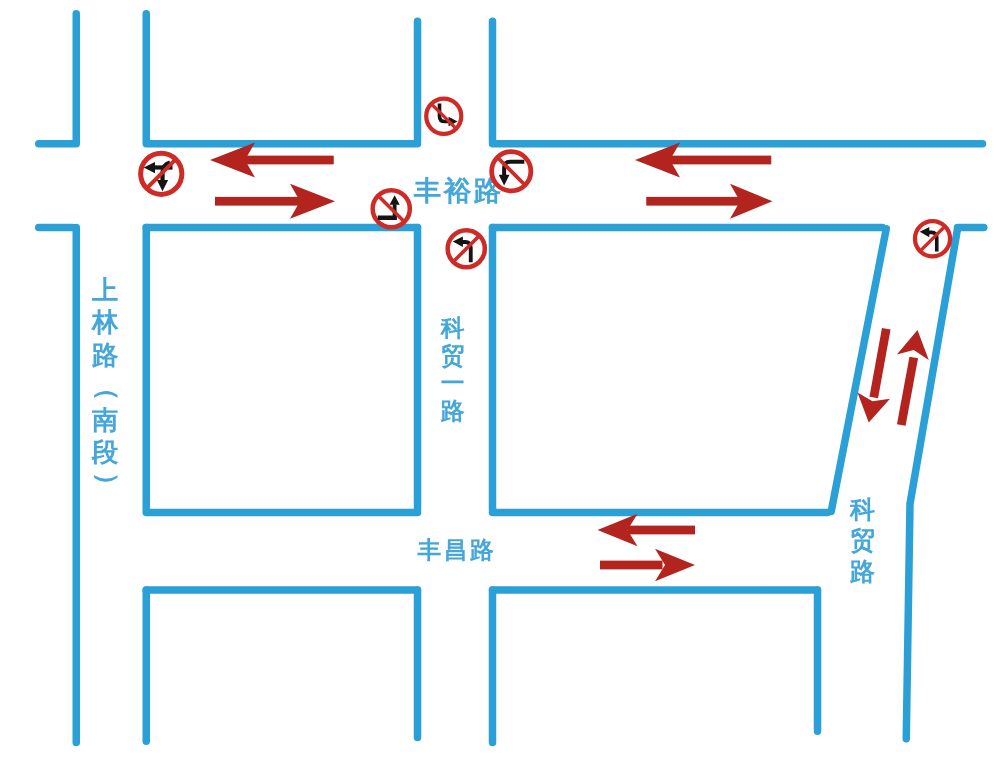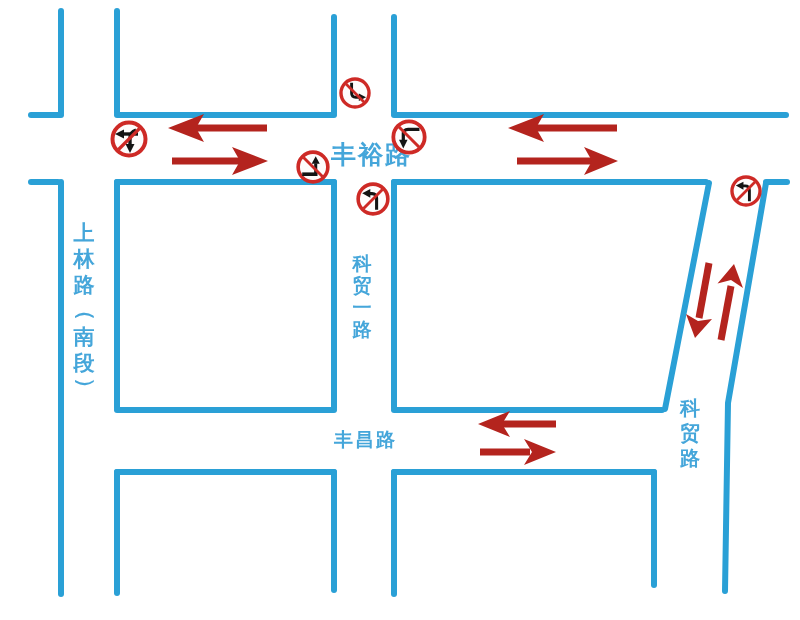--- a/index.html
+++ b/index.html
@@ -45,21 +45,21 @@
   <div class="road" style="left:391px;top:14px;width:6px;height:102px;"></div>
   <div class="road" style="left:58px;top:179px;width:6px;height:418px;"></div>
   <div class="road" style="left:114px;top:179px;width:6px;height:232px;"></div>
   <div class="road" style="left:331px;top:179px;width:6px;height:232px;"></div>
   <div class="road" style="left:391px;top:179px;width:6px;height:232px;"></div>
   <div class="road" style="left:114px;top:469px;width:6px;height:127px;"></div>
   <div class="road" style="left:331px;top:469px;width:6px;height:124px;"></div>
   <div class="road" style="left:391px;top:469px;width:6px;height:128px;"></div>
   <div class="road" style="left:651px;top:469px;width:6px;height:119px;"></div>
 
-  <div class="road-label h-label" style="left:331px;top:138px;font-size:25px;">丰裕路</div>
+  <div class="road-label h-label" style="left:331px;top:138px;font-size:22px;">丰裕路</div>
 
   <div class="road-label h-label" style="left:334px;top:427px;font-size:19px;text-align:right;">丰昌路</div>
 
   <div class="road-label v-label" style="left:71px;top:220px;width:28px;font-size:21px;line-height:26px;">
     <span>上</span>
     <span>林</span>
     <span>路</span>
     <span class="rot">（</span>
     <span>南</span>
     <span>段</span>

